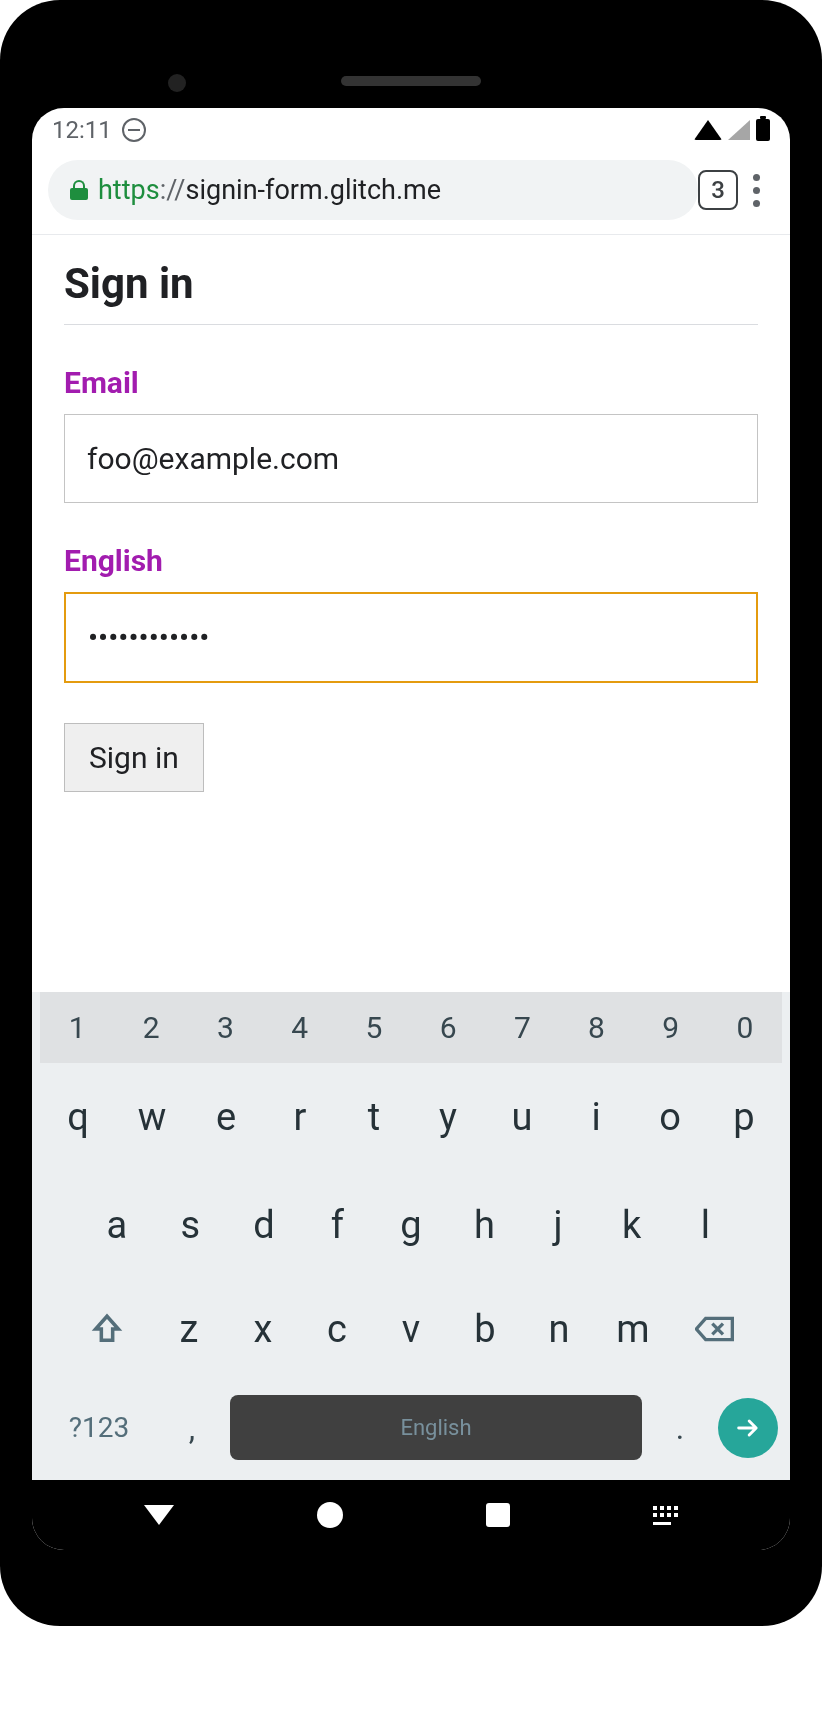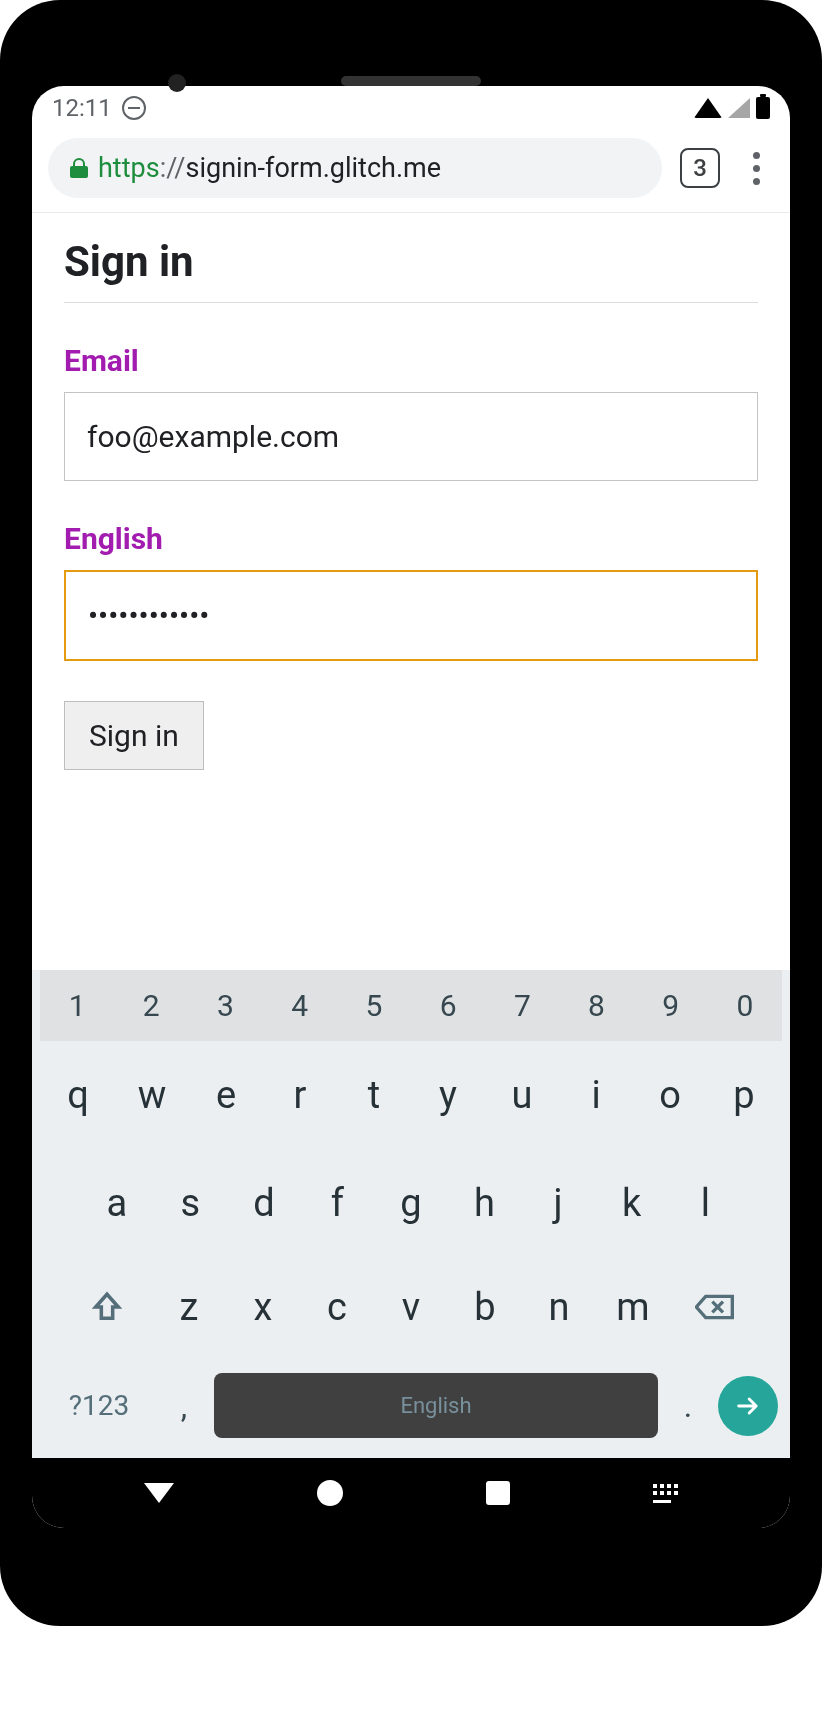--- a/index.html
+++ b/index.html
@@ -46,21 +46,21 @@
       border-radius: 5px;
     }
     .screen {
       width: 100%;
       height: 100%;
       background: #fff;
       border-radius: 32px;
       overflow: hidden;
       display: flex;
       flex-direction: column;
-      margin-top: 54px;
+      margin-top: 76px;
       height: calc(100% - 120px);
     }
     .status-bar {
       display: flex;
       justify-content: space-between;
       align-items: center;
       padding: 8px 20px 4px;
       font-size: 24px;
       color: #5f6368;
     }
@@ -100,21 +100,20 @@
       position: absolute;
       top: -3px; left: 4px;
       width: 6px; height: 3px;
       background: #000;
       border-radius: 1px;
     }
     .browser-bar {
       display: flex;
       align-items: center;
       padding: 12px 16px 14px;
-      gap: 18px;
       border-bottom: 1px solid #e8eaed;
     }
     .url-pill {
       flex: 1;
       background: #f1f3f4;
       border-radius: 30px;
       padding: 14px 22px;
       display: flex;
       align-items: center;
       gap: 10px;
@@ -239,20 +238,21 @@
     .kb-row.row3 { padding: 18px 0; align-items: center; }
     .shift-key, .bksp-key {
       width: 90px;
       display: flex; align-items: center; justify-content: center;
     }
     .shift-svg, .bksp-svg { stroke: #546e7a; fill: none; stroke-width: 2.5; }
     .kb-bottom {
       display: flex;
       align-items: center;
       padding: 16px 4px 8px;
+      gap: 8px;
     }
     .sym-key {
       width: 110px;
       text-align: center;
       font-size: 28px;
       color: #546e7a;
     }
     .comma-key, .dot-key {
       width: 60px;
       text-align: center;

